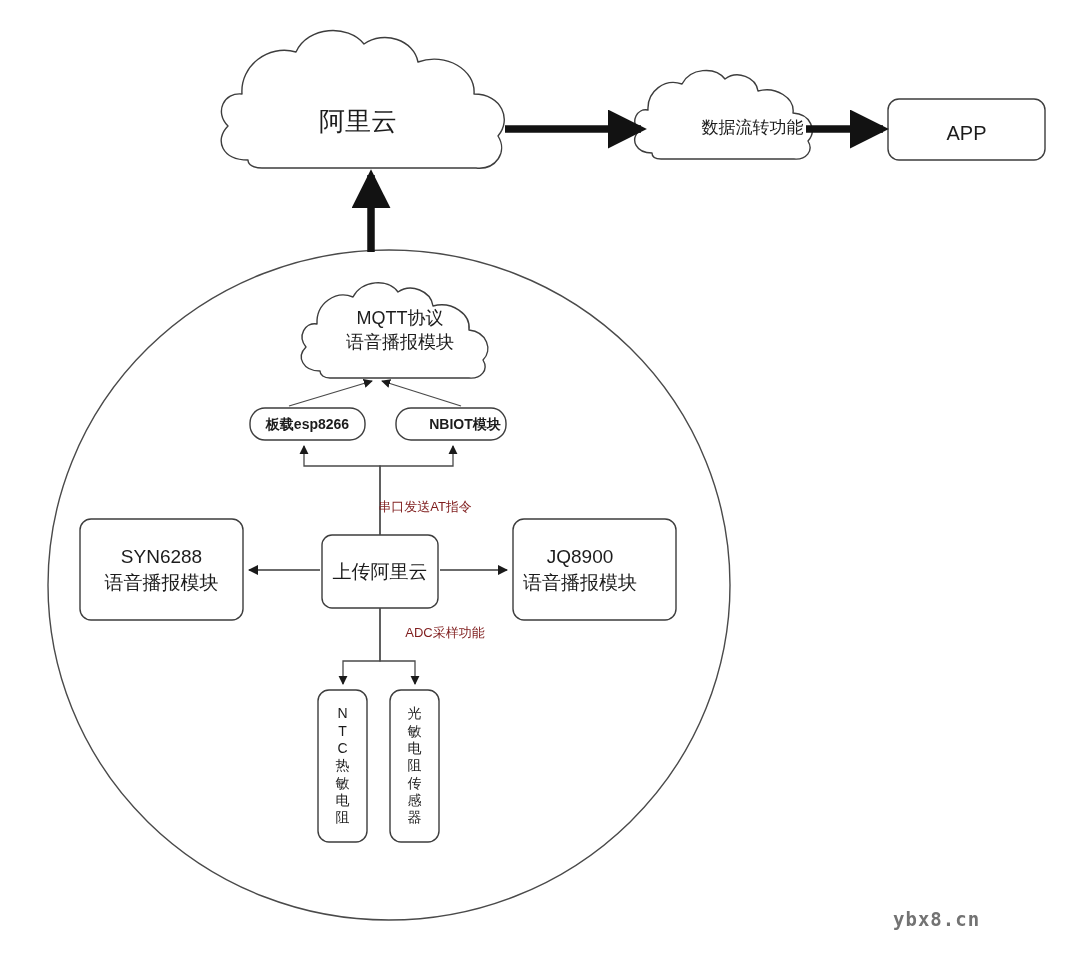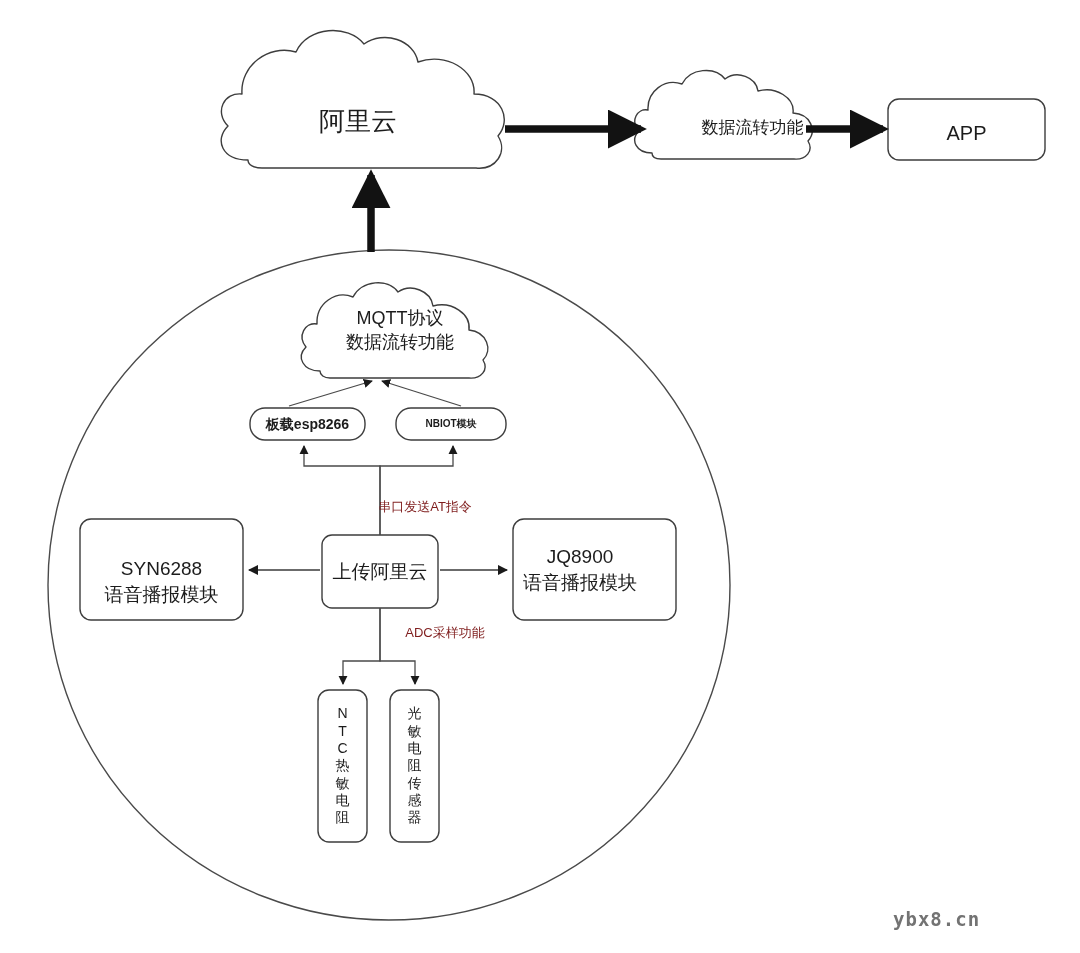--- a/index.html
+++ b/index.html
@@ -148,29 +148,29 @@
   <path d="M 380 608 L 380 661 L 415 661 L 415 684" fill="none" stroke="#4a4a4a" stroke-width="1.3" marker-end="url(#arrowThin)"></path>
 </svg>
 
 <div class="node-label" style="left:248px; top:96px; width:220px; height:50px; font-size:26px;">阿里云</div>
 
 <div class="node-label" style="left:675px; top:110px; width:155px; height:36px; font-size:17px;">数据流转功能</div>
 
 <div class="node-label" style="left:888px; top:103px; width:157px; height:61px; font-size:20px;">APP</div>
 
 <div class="node-label" style="left:300px; top:302px; width:200px; height:58px; font-size:18px;">MQTT协议
-数据流转功能</div>
+语音播报模块</div>
 
 <div class="node-label" style="left:250px; top:408px; width:115px; height:32px; font-size:14px; font-weight:bold;">板载esp8266</div>
 
-<div class="node-label" style="left:396px; top:408px; width:110px; height:32px; font-size:10px; font-weight:bold;">NBIOT模块</div>
+<div class="node-label" style="left:396px; top:408px; width:110px; height:32px; font-size:14px; font-weight:bold;padding-left:14px;">NBIOT模块</div>
 
 <div class="node-label" style="left:322px; top:535px; width:116px; height:73px; font-size:19px;">上传阿里云</div>
 
-<div class="node-label" style="left:80px; top:531px; width:163px; height:101px; font-size:19px;border-radius:8px;">SYN6288
+<div class="node-label" style="left:80px; top:519px; width:163px; height:101px; font-size:19px;border-radius:8px;">SYN6288
 语音播报模块</div>
 
 <div class="node-label" style="left:513px; top:519px; width:134px; height:101px; font-size:19px;">JQ8900
 语音播报模块</div>
 
 <div class="vert-label" style="left:318px; top:690px; width:49px; height:152px; font-size:14px;">
   <span>N</span>
   <span>T</span>
   <span>C</span>
   <span>热</span>

